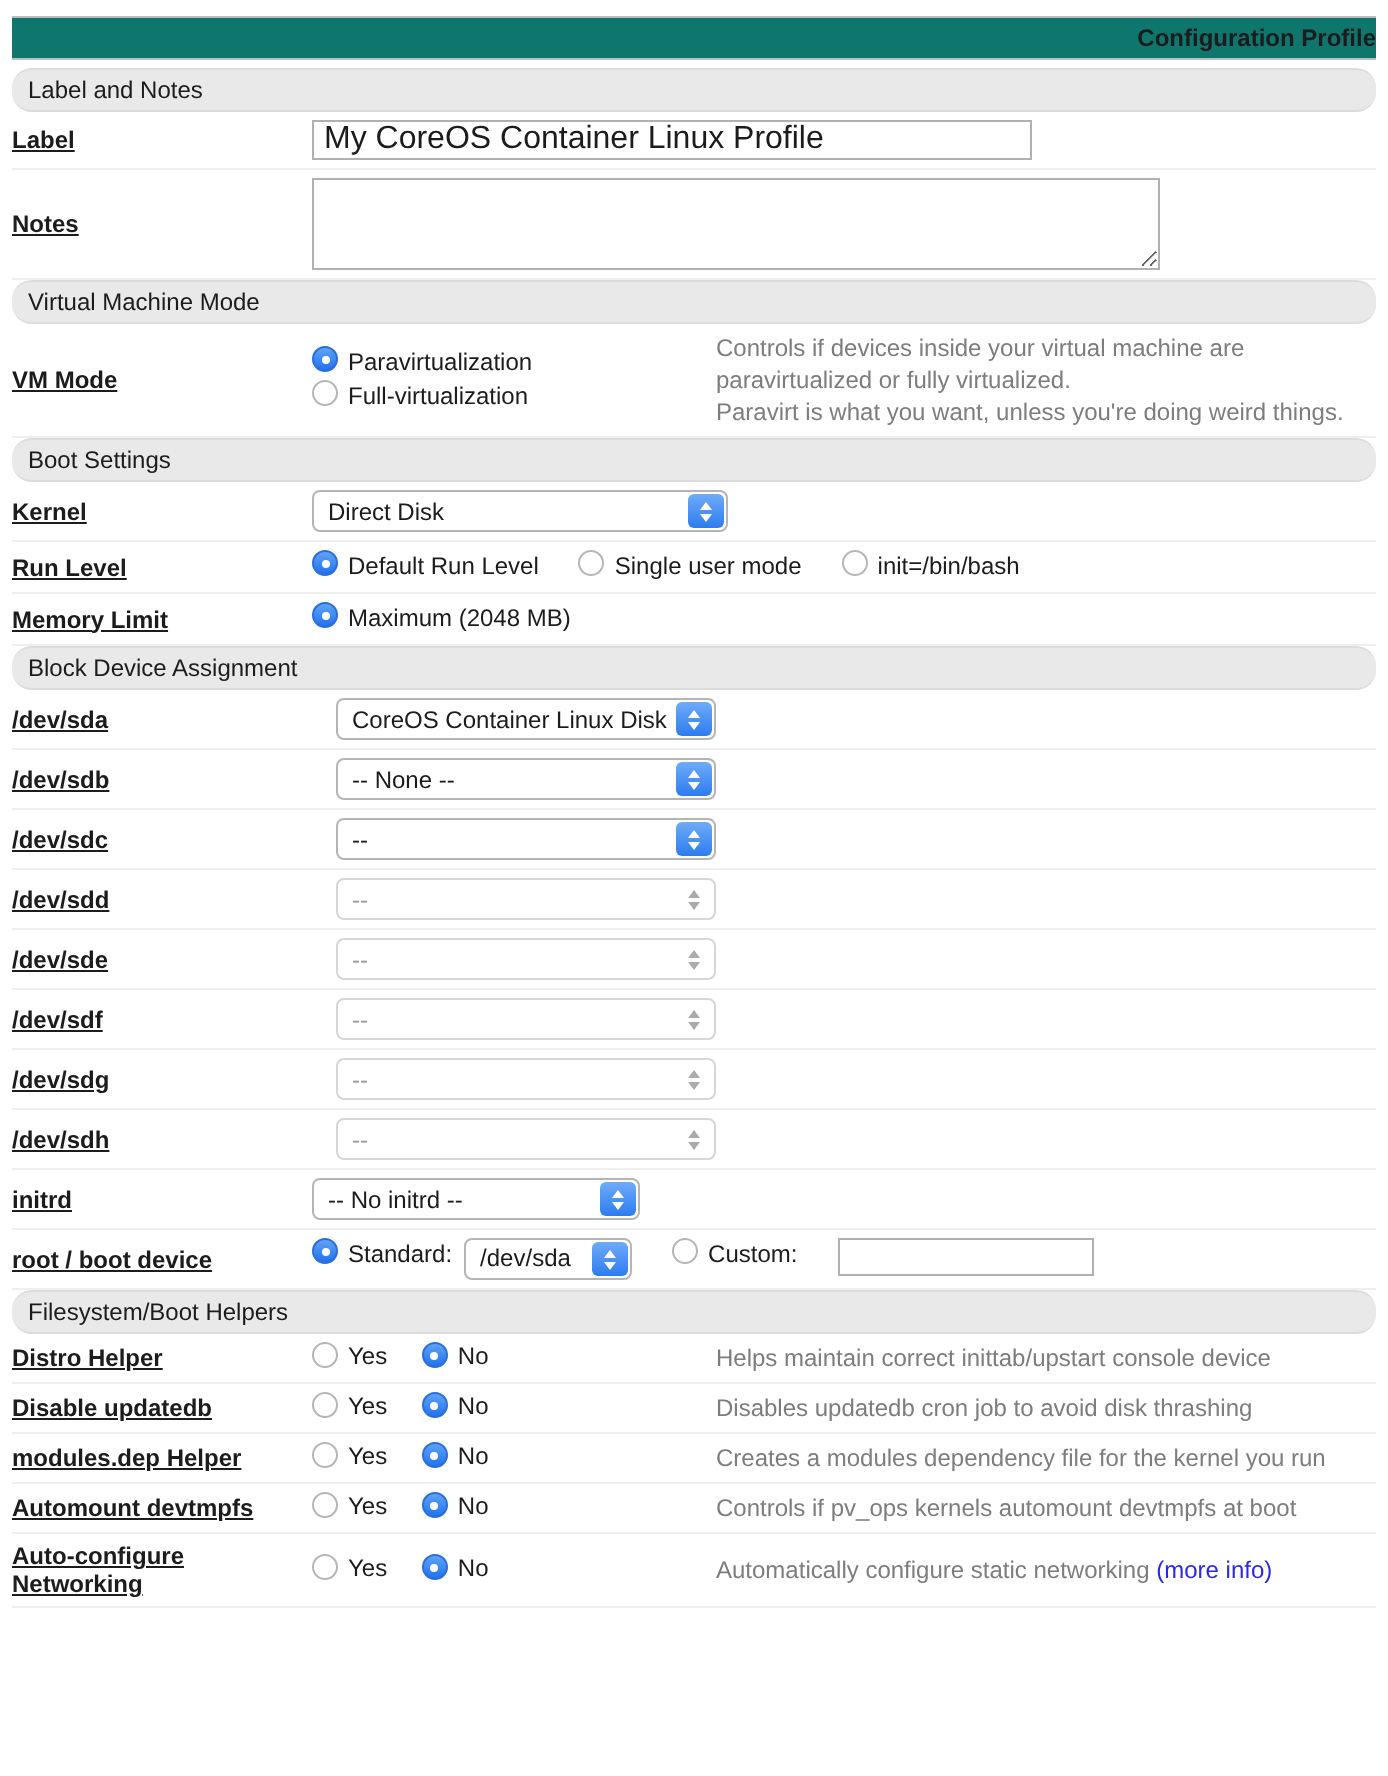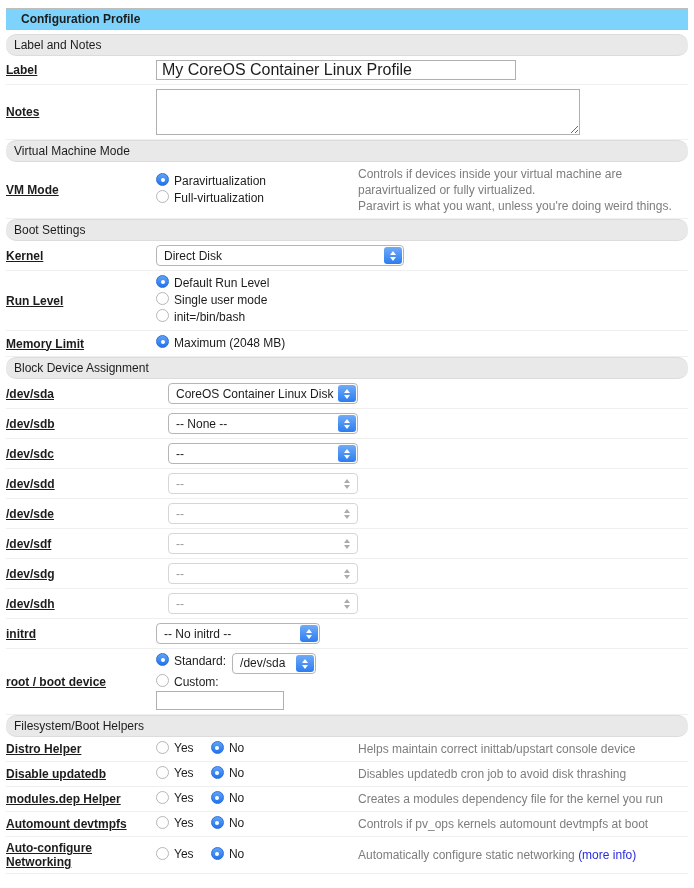--- a/index.html
+++ b/index.html
@@ -8,26 +8,27 @@
     width: 694px;
     font-family: "Liberation Sans", "DejaVu Sans", sans-serif;
     font-size: 12px;
     color: #1c1c1c;
     -webkit-font-smoothing: antialiased;
   }
   .container { padding: 8px 6px 10px 6px; }
 
   
   .main-bar {
-    background: #7dd3fc;
+    background: #0f766e;
     border-top: 1px solid #bdbdbd;
     border-bottom: 1px solid #bdbdbd;
     font-weight: bold;
-    padding: 3px 15px;
+    padding: 3px 0;
     margin-bottom: 4px;
+    text-align: right;
   }
   .section-bar {
     background: #e9e9e9;
     border-top: 1px solid #dcdcdc;
     border-bottom: 1px solid #dcdcdc;
     padding: 3px 8px;
     border-radius: 10px;
   }
 
   
@@ -39,21 +40,21 @@
   }
   .row-label {
     width: 150px;
     flex-shrink: 0;
     font-weight: bold;
     padding-right: 8px;
     line-height: 14px;
     text-decoration: underline;
   }
   .row-content { flex: 1; display: flex; align-items: center; }
-  .row-content.col { flex-direction: column; align-items: flex-start; }
+  .row-content.col { align-items: flex-start; gap: 20px; }
   .field-col { width: 202px; flex-shrink: 0; }
   .help-col { flex: 1; color: #7d7d7d; line-height: 16px; }
 
   
   .text-input {
     height: 20px;
     border: 1px solid #b0b0b0;
     font-family: "Liberation Sans", sans-serif;
     font-size: 16px;
     padding: 1px 5px;
@@ -97,21 +98,21 @@
     justify-content: center;
     gap: 2px;
   }
   .chev-up { width: 0; height: 0; border-left: 3px solid transparent; border-right: 3px solid transparent; border-bottom: 4px solid #fff; }
   .chev-down { width: 0; height: 0; border-left: 3px solid transparent; border-right: 3px solid transparent; border-top: 4px solid #fff; }
   .fake-select.disabled { border-color: #d6d6d6; color: #9a9a9a; }
   .fake-select.disabled .stepper { background: none; }
   .fake-select.disabled .chev-up { border-bottom-color: #ababab; }
   .fake-select.disabled .chev-down { border-top-color: #ababab; }
 
-  .w-kernel { width: 248px; }
+  .w-kernel { width: 208px; }
   .w-block  { width: 190px; margin-left: 12px; }
   .w-initrd { width: 164px; }
   .w-root   { width: 84px; display: inline-flex; vertical-align: middle; }
 
   
   .radio {
     display: inline-block;
     width: 13px; height: 13px;
     border-radius: 50%;
     background: #fff;

